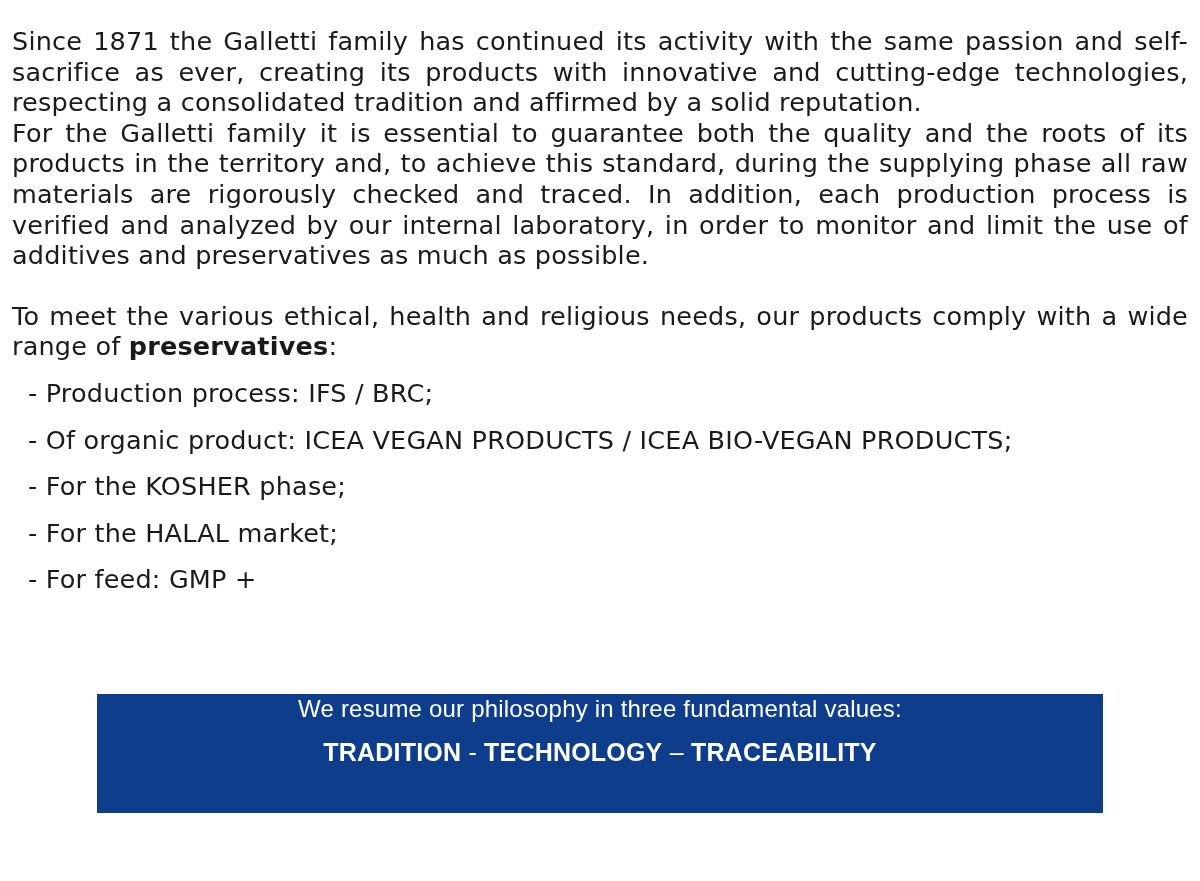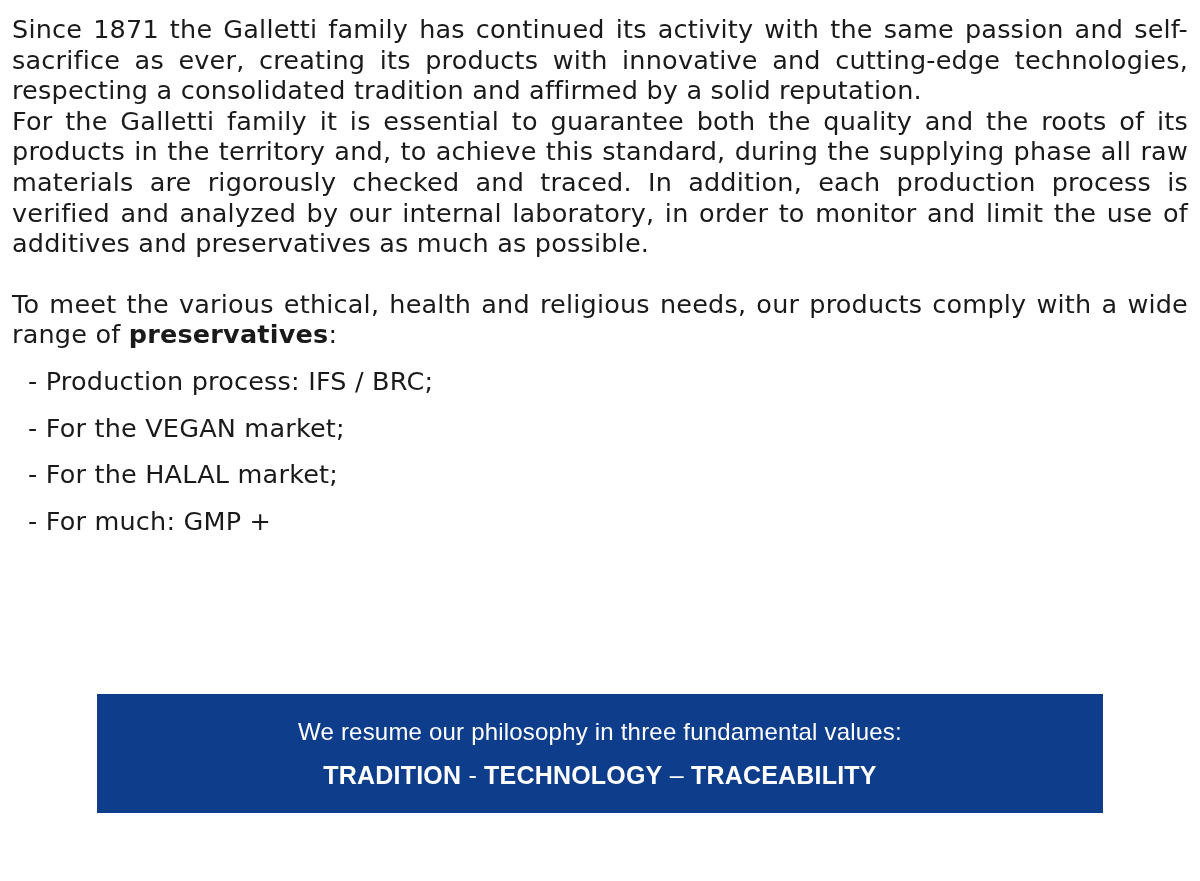--- a/index.html
+++ b/index.html
@@ -12,21 +12,21 @@
     height: 881px;
     font-family: "DejaVu Sans", sans-serif;
     color: #1a1a1a;
     overflow: hidden;
   }
   .page {
     position: relative;
     width: 1200px;
     height: 881px;
     box-sizing: border-box;
-    padding: 14px 12px 0 12px;
+    padding: 26px 12px 0 12px;
   }
   .body-text {
     font-size: 25.5px;
     line-height: 30.6px;
     letter-spacing: 0.2px;
     text-align: justify;
     color: #1a1a1a;
     font-weight: 400;
   }
   .para {
@@ -54,21 +54,20 @@
   .banner {
     position: absolute;
     left: 97px;
     top: 694px;
     width: 1006px;
     height: 119px;
     background: #0e3d8c;
     display: flex;
     flex-direction: column;
     align-items: center;
-    justify-content: center;
     box-sizing: border-box;
   }
   .banner-line1 {
     color: #ffffff;
     font-size: 24px;
     line-height: 30px;
     font-weight: 400;
     letter-spacing: 0.2px;
     font-family: "Liberation Sans", sans-serif;
   }
@@ -94,23 +93,24 @@
 
     <p class="para justify-all">Since 1871 the Galletti family has continued its activity with the same passion and self-sacrifice as ever, creating its products with innovative and cutting-edge technologies, respecting a consolidated tradition and affirmed by a solid reputation.</p>
 
     <p class="para justify-all">For the Galletti family it is essential to guarantee both the quality and the roots of its products in the territory and, to achieve this standard, during the supplying phase all raw materials are rigorously checked and traced. In addition, each production process is verified and analyzed by our internal laboratory, in order to monitor and limit the use of additives and preservatives as much as possible.</p>
 
     <div class="spacer"></div>
 
     <p class="para justify-all"><span>To meet the various ethical, health and religious needs, our products comply with a wide range of </span><span class="bold">preservatives</span><span>:</span></p>
 
     <p class="list-line">- Production process: IFS / BRC;</p>
-    <p class="list-line">- For the VEGAN market;</p>
+    <p class="list-line stretch">- Of organic product: ICEA VEGAN PRODUCTS / ICEA BIO-VEGAN PRODUCTS;</p>
+    <p class="list-line">- For the KOSHER phase;</p>
     <p class="list-line">- For the HALAL market;</p>
-    <p class="list-line">- For much: GMP +</p>
+    <p class="list-line">- For feed: GMP +</p>
 
   </div>
 
   <div class="banner">
     <div class="banner-line1">We resume our philosophy in three fundamental values:</div>
     <div class="banner-line2"><span>TRADITION</span><span class="sep"> - </span><span>TECHNOLOGY</span><span class="sep"> – </span><span>TRACEABILITY</span></div>
   </div>
 
 </div>
 

